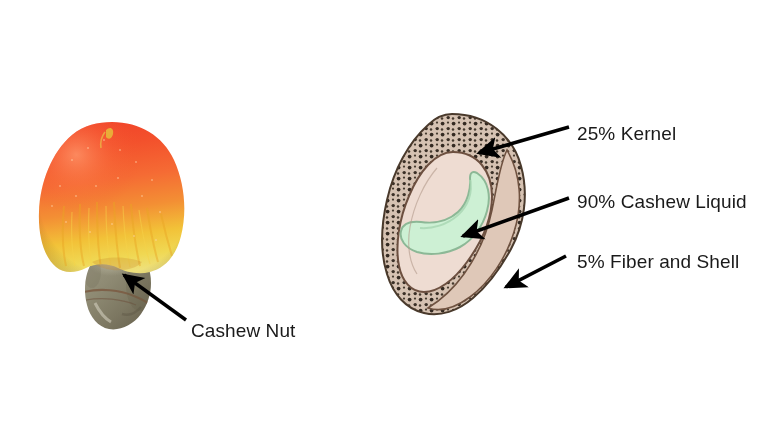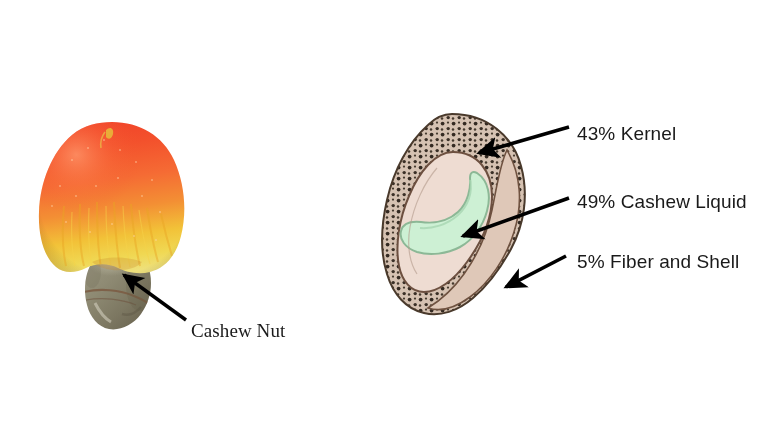--- a/index.html
+++ b/index.html
@@ -16,21 +16,21 @@
     font-family: "Liberation Sans", sans-serif;
   }
   .label {
     position: absolute;
     color: #1a1a1a;
     font-size: 19px;
     font-family: "Liberation Sans", sans-serif;
     white-space: nowrap;
     letter-spacing: 0.1px;
   }
-  #label-cashew-nut { left: 191px; top: 320px; font-family: Liberation Serif, serif; }
+  #label-cashew-nut { left: 191px; top: 320px; }
   #label-kernel     { left: 577px; top: 123px; }
   #label-liquid     { left: 577px; top: 191px; }
   #label-fiber      { left: 577px; top: 251px; }
 
   .layer-svg {
     position: absolute;
     left: 0; top: 0;
     width: 780px;
     height: 439px;
     pointer-events: none;
@@ -262,19 +262,19 @@
         <path d="M0,0.2 L6.4,3.2 L0,6.2 L1.6,3.2 Z" fill="#000000"></path>
       </marker>
     </defs>
     <line x1="569" y1="127" x2="479" y2="153" stroke="#000000" stroke-width="3.6" marker-end="url(#arrowHeadR)"></line>
     <line x1="569" y1="198" x2="463" y2="236" stroke="#000000" stroke-width="3.6" marker-end="url(#arrowHeadR)"></line>
     <line x1="566" y1="256" x2="506" y2="287" stroke="#000000" stroke-width="3.6" marker-end="url(#arrowHeadR)"></line>
   </svg>
 
   <div class="label" id="label-cashew-nut">Cashew Nut</div>
 
-  <div class="label" id="label-kernel">43% Kernel</div>
-
-  <div class="label" id="label-liquid">49% Cashew Liquid</div>
+  <div class="label" id="label-kernel">25% Kernel</div>
+
+  <div class="label" id="label-liquid">90% Cashew Liquid</div>
 
   <div class="label" id="label-fiber">5% Fiber and Shell</div>
 
 </div>
 
 </body></html>

